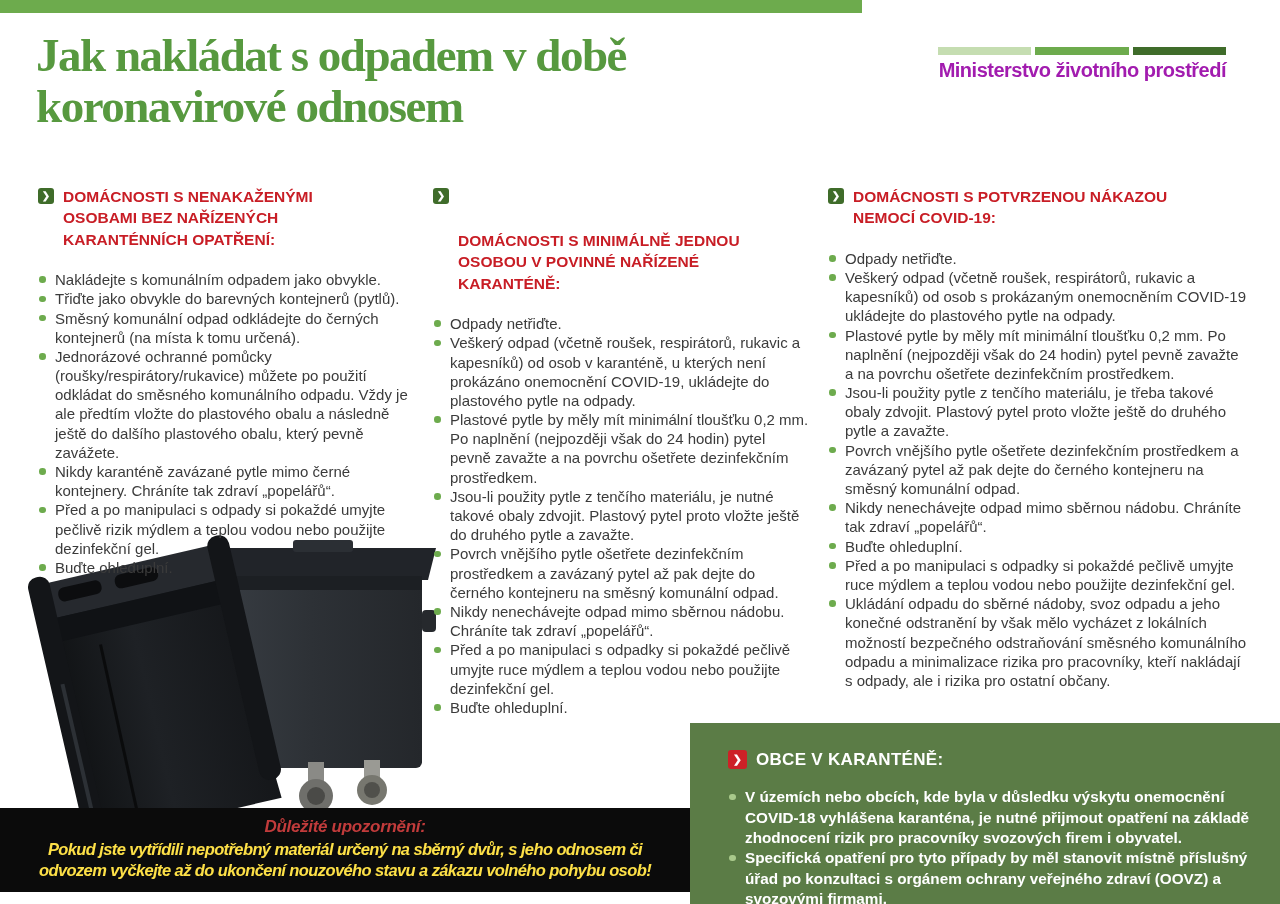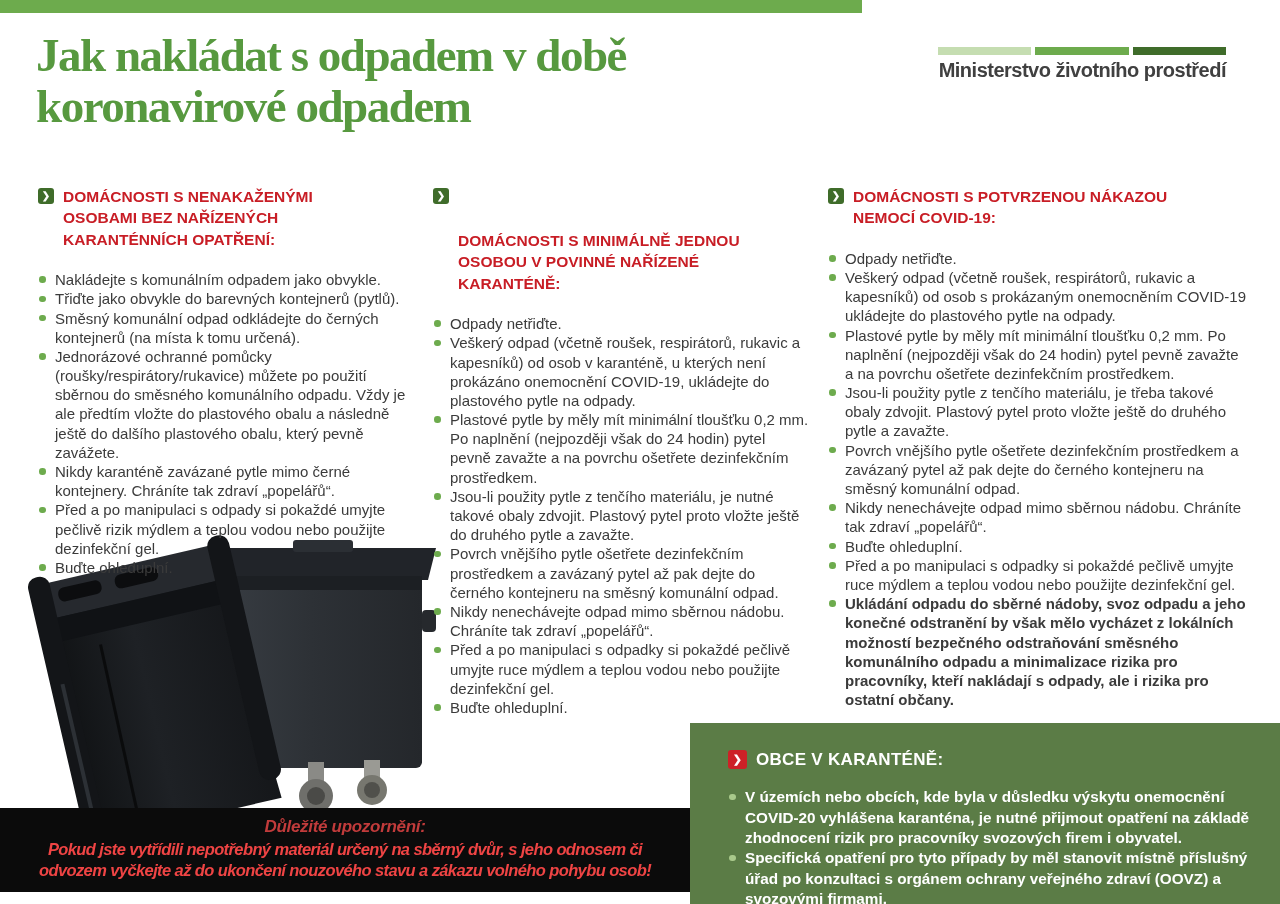--- a/index.html
+++ b/index.html
@@ -10,87 +10,87 @@
   
   .page-title{position:absolute;left:36px;top:30px;color:#57993f;font-weight:bold;
               font-size:47px;line-height:1.08;letter-spacing:-1.5px;}
   .page-title span{display:block;}
   
   .ministry-bars{position:absolute;left:938px;top:47px;width:288px;display:flex;gap:4px;}
   .ministry-bars i{display:block;height:8px;flex:1;}
   .bar-light{background:#c5ddb1;}
   .bar-mid{background:#6dab4d;}
   .bar-dark{background:#3f6c2a;}
-  .ministry-name{position:absolute;right:54px;top:59px;color:#404040;font-weight:bold;
+  .ministry-name{position:absolute;right:54px;top:59px;color:#a21caf;font-weight:bold;
                  font-size:20px;letter-spacing:-0.5px;}
   
   .col{position:absolute;top:186px;z-index:2;}
   .col1{left:38px;width:376px;}
   .col2{left:433px;width:376px;}
   .col3{left:828px;width:420px;}
   .col-heading{display:flex;gap:9px;align-items:flex-start;color:#c81d25;font-weight:bold;
                font-size:15.5px;line-height:1.38;}
   .hicon{flex:none;width:16px;height:16px;margin-top:2px;background:#3f6c2a;border-radius:3px;
          color:#fff;font-size:10px;line-height:16px;text-align:center;font-weight:bold;}
   .col1 .htext{max-width:272px;}
   .col2 .htext{max-width:300px;margin-top:44px;}
   .col3 .htext{max-width:345px;}
   ul.bullets{list-style:none;margin:20px 0 0 0;padding:0;}
   ul.bullets li{position:relative;padding-left:17px;font-size:15px;line-height:1.28;
                 color:#3b3b3b;}
   ul.bullets li::before{content:"";position:absolute;left:1px;top:0.42em;width:6.5px;
                         height:6.5px;border-radius:50%;background:#6dab4d;}
-  ul.bullets li.bold{font-weight:bold;}
+  ul.bullets li.bold{font-weight:normal;}
   
   .bins{position:absolute;left:8px;top:518px;z-index:1;}
   
   .notice-bar{position:absolute;left:0;top:808px;width:690px;height:84px;background:#0b0b0b;
               text-align:center;z-index:3;font-style:italic;}
   .notice-heading{margin-top:9px;color:#c13b3b;font-weight:bold;font-size:17px;
                   letter-spacing:-0.3px;}
-  .notice-text{margin:2px 14px 0 14px;color:#ef4444;font-weight:bold;font-size:16.5px;
+  .notice-text{margin:2px 14px 0 14px;color:#fde047;font-weight:bold;font-size:16.5px;
                letter-spacing:-0.6px;line-height:1.3;}
   
   .qbox{position:absolute;left:690px;top:723px;width:590px;height:181px;background:#5b7c46;
         box-sizing:border-box;padding:25px 28px 0 38px;z-index:4;}
   .qbox .col-heading{color:#fff;font-size:17px;letter-spacing:0.3px;align-items:center;}
   .qbox .hicon{width:19px;height:19px;line-height:19px;background:#cd2127;font-size:11px;margin-top:0;}
   .qbox ul.bullets{margin-top:16px;}
   .qbox ul.bullets li{color:#fff;font-weight:bold;font-size:15.3px;line-height:1.33;}
   .qbox ul.bullets li::before{background:#a9c98b;}
 </style>
 </head>
 <body>
 
 <div class="canvas">
 
   <div class="top-bar"></div>
 
   <h1 class="page-title" style="margin:0;font-family:Liberation Serif, serif;">
     <span>Jak nakládat s odpadem v době</span>
-    <span>koronavirové odpadem</span>
+    <span>koronavirové odnosem</span>
   </h1>
 
   <div class="ministry-bars">
     <i class="bar-light"></i>
     <i class="bar-mid"></i>
     <i class="bar-dark"></i>
   </div>
   <div class="ministry-name">Ministerstvo životního prostředí</div>
 
   <div class="col col1">
     <div class="col-heading">
       <span class="hicon">❯</span>
       <span class="htext">DOMÁCNOSTI S NENAKAŽENÝMI OSOBAMI BEZ NAŘÍZENÝCH KARANTÉNNÍCH OPATŘENÍ:</span>
     </div>
     <ul class="bullets">
         <li>Nakládejte s komunálním odpadem jako obvykle.</li>
         <li>Třiďte jako obvykle do barevných kontejnerů (pytlů).</li>
         <li>Směsný komunální odpad odkládejte do černých kontejnerů (na místa k tomu určená).</li>
-        <li>Jednorázové ochranné pomůcky (roušky/respirátory/rukavice) můžete po použití sběrnou do směsného komunálního odpadu. Vždy je ale předtím vložte do plastového obalu a následně ještě do dalšího plastového obalu, který pevně zavážete.</li>
+        <li>Jednorázové ochranné pomůcky (roušky/respirátory/rukavice) můžete po použití odkládat do směsného komunálního odpadu. Vždy je ale předtím vložte do plastového obalu a následně ještě do dalšího plastového obalu, který pevně zavážete.</li>
         <li>Nikdy karanténě zavázané pytle mimo černé kontejnery. Chráníte tak zdraví „popelářů“.</li>
         <li>Před a po manipulaci s odpady si pokaždé umyjte pečlivě rizik mýdlem a teplou vodou nebo použijte dezinfekční gel.</li>
         <li>Buďte ohleduplní.</li>
       </ul>
   </div>
 
   <div class="col col2">
     <div class="col-heading">
       <span class="hicon">❯</span>
       <span class="htext">DOMÁCNOSTI S MINIMÁLNĚ JEDNOU OSOBOU V POVINNÉ NAŘÍZENÉ KARANTÉNĚ:</span>
@@ -173,18 +173,18 @@
     <div class="notice-heading">Důležité upozornění:</div>
     <div class="notice-text">Pokud jste vytřídili nepotřebný materiál určený na sběrný dvůr, s jeho odnosem či odvozem vyčkejte až do ukončení nouzového stavu a zákazu volného pohybu osob!</div>
   </div>
 
   <div class="qbox">
     <div class="col-heading">
       <span class="hicon">❯</span>
       <span class="htext">OBCE V KARANTÉNĚ:</span>
     </div>
     <ul class="bullets">
-        <li>V územích nebo obcích, kde byla v důsledku výskytu onemocnění COVID-20 vyhlášena karanténa, je nutné přijmout opatření na základě zhodnocení rizik pro pracovníky svozových firem i obyvatel.</li>
+        <li>V územích nebo obcích, kde byla v důsledku výskytu onemocnění COVID-18 vyhlášena karanténa, je nutné přijmout opatření na základě zhodnocení rizik pro pracovníky svozových firem i obyvatel.</li>
         <li>Specifická opatření pro tyto případy by měl stanovit místně příslušný úřad po konzultaci s orgánem ochrany veřejného zdraví (OOVZ) a svozovými firmami.</li>
       </ul>
   </div>
 
 </div>
 
 </body></html>

